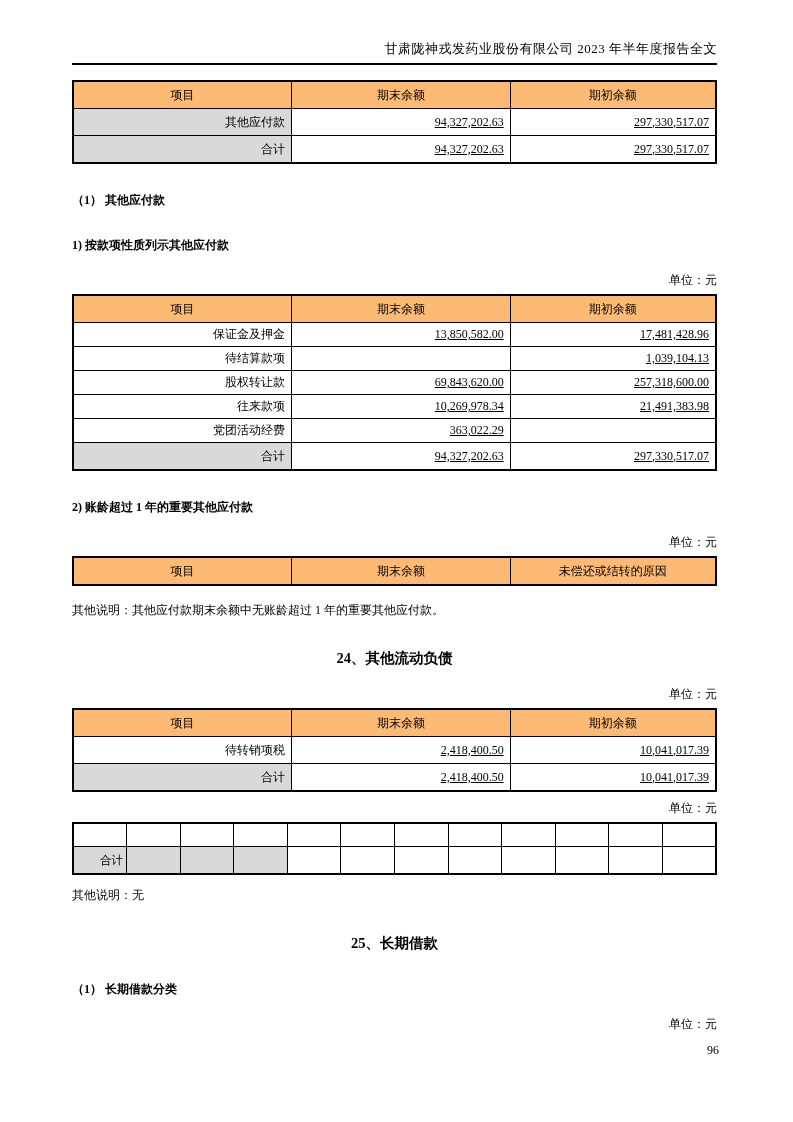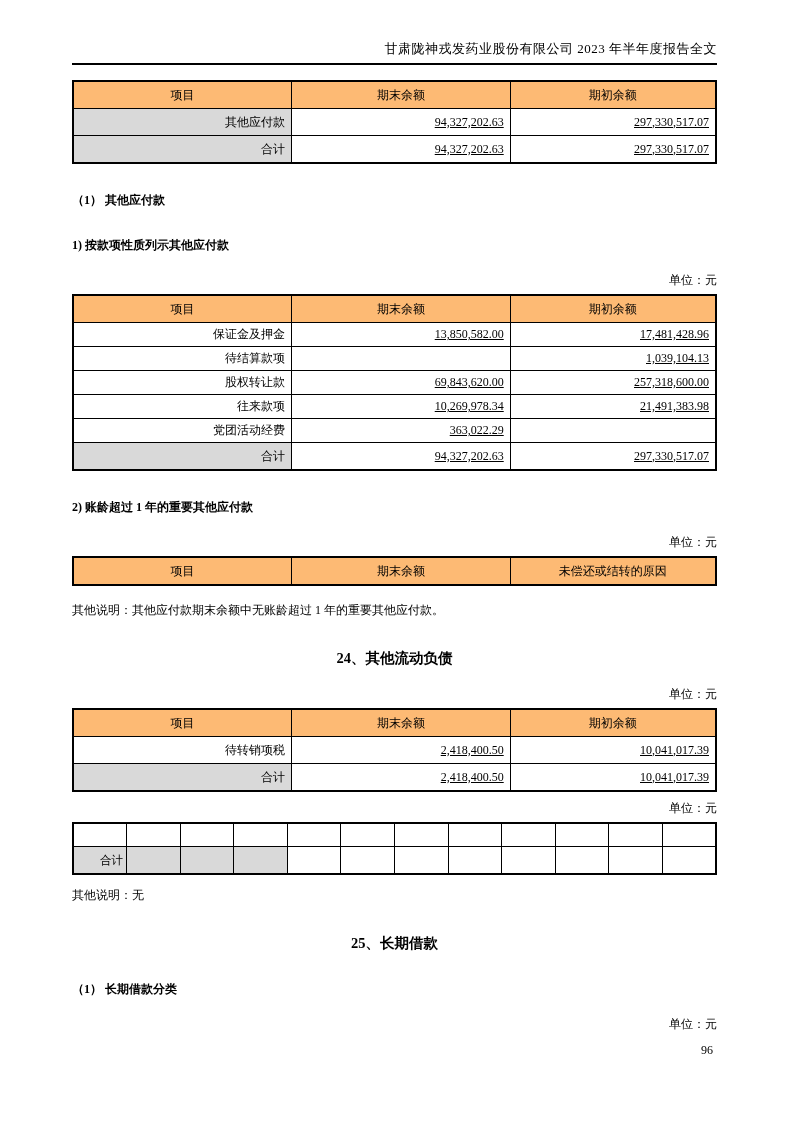--- a/index.html
+++ b/index.html
@@ -76,21 +76,21 @@
     height:50px;
     padding:3px 3px;
     line-height:1.55;
   }
   .bond th.blank { background:#ffffff; }
   .bond td { height:18px; padding:2px 3px; }
   .bond tr.total td { height:22px; }
 
   .page-number {
     position:absolute;
-    right:80px; bottom:64px;
+    right:74px; bottom:64px;
     font-size:12px;
   }
 </style>
 </head>
 <body>
 
 <div class="page">
   <div class="content">
 
     <div class="doc-header">

